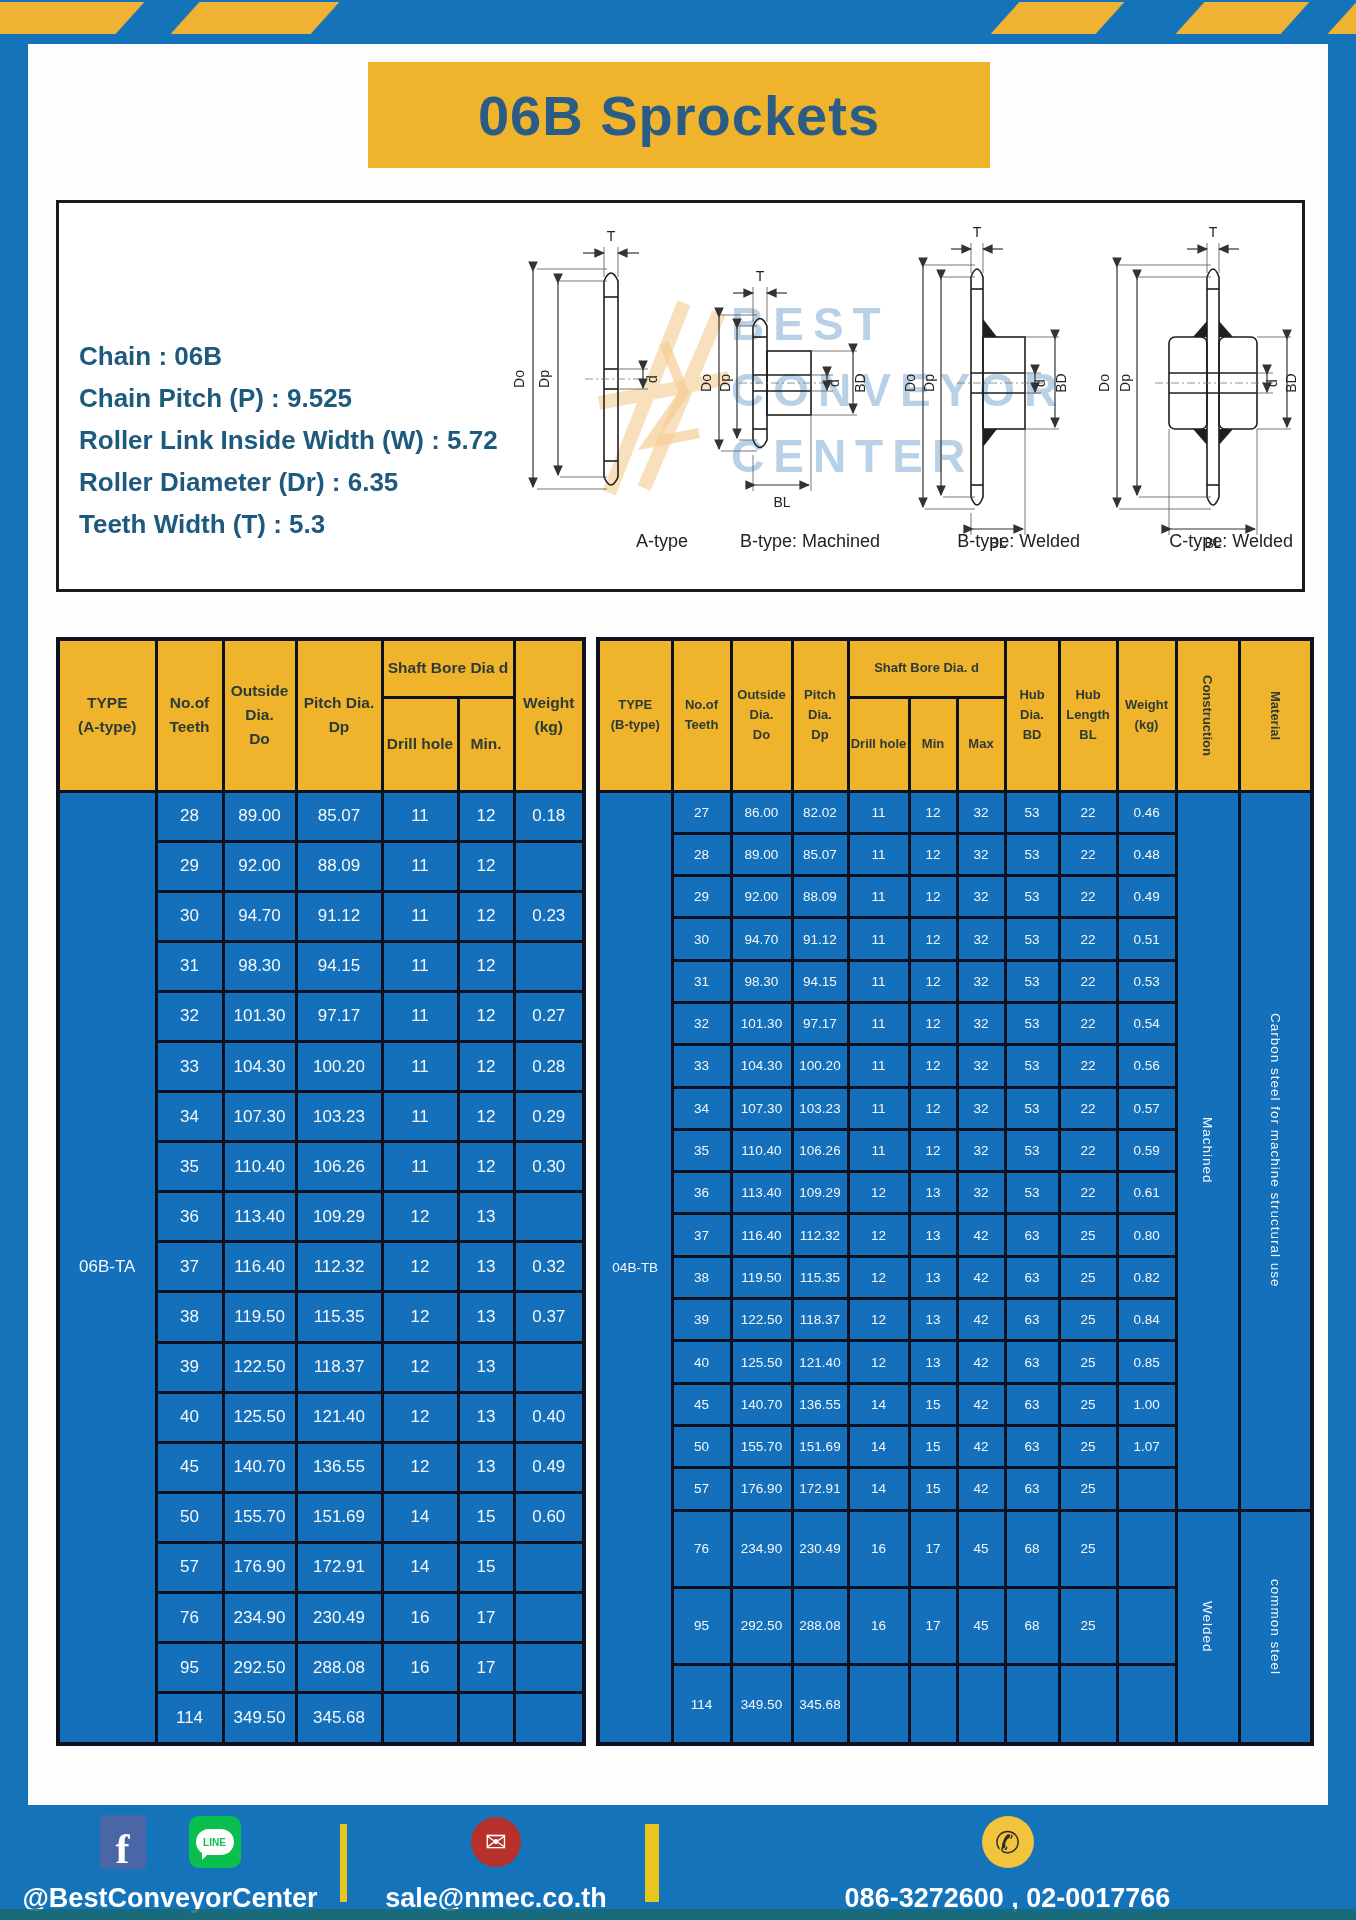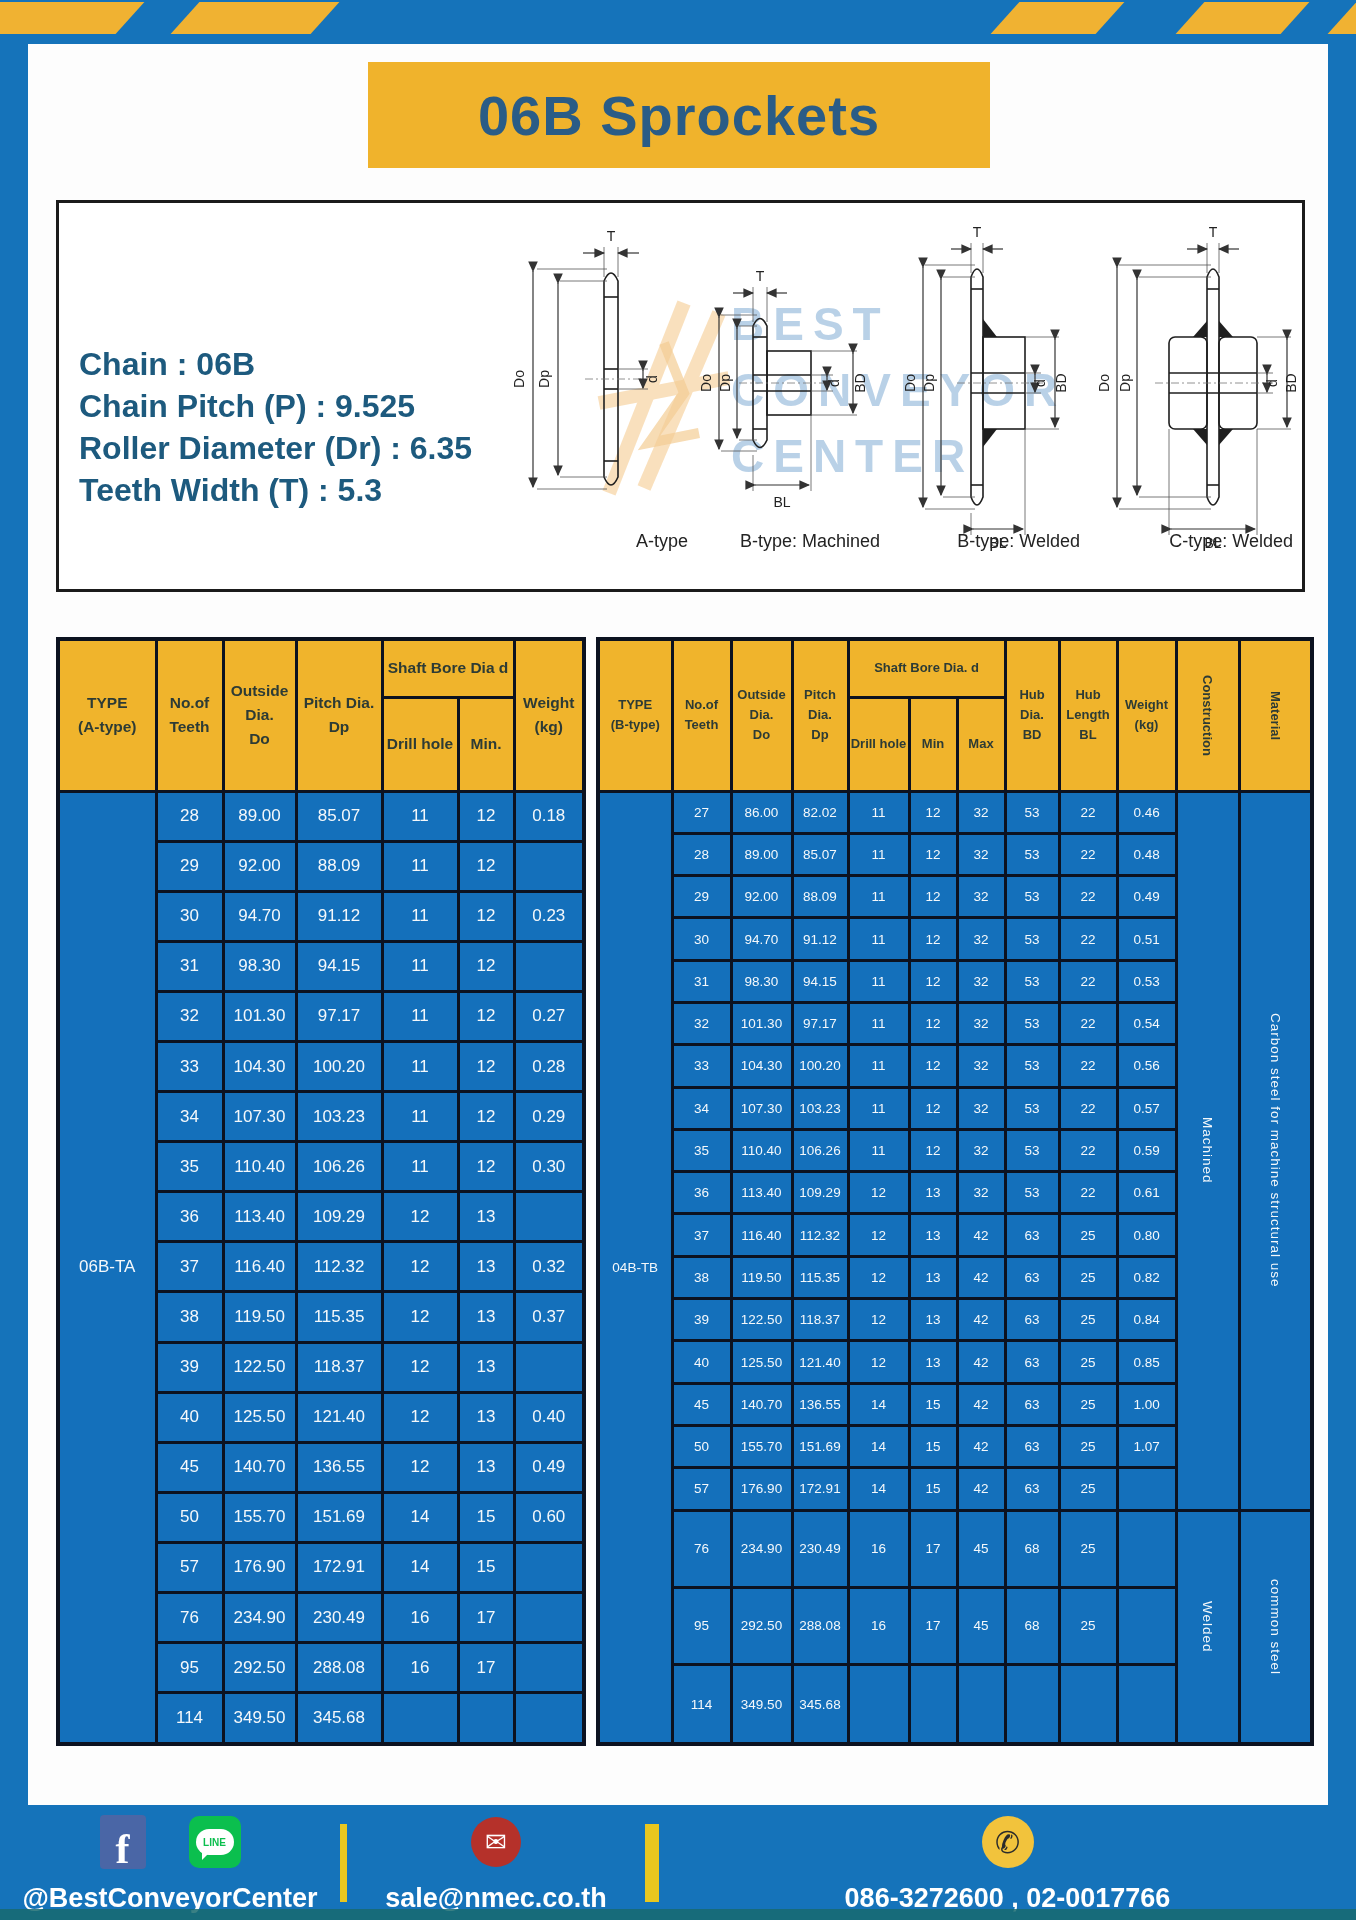--- a/index.html
+++ b/index.html
@@ -13,21 +13,21 @@
   
   .banner{position:absolute;left:368px;top:62px;width:622px;height:106px;background:#f0b32c;
           display:flex;align-items:center;justify-content:center;}
   .banner h1{margin:0;font-size:56px;font-weight:bold;color:#2a5c86;letter-spacing:1px;}
   
   .panel{position:absolute;left:56px;top:200px;width:1249px;height:392px;background:#fff;
          border:3px solid #1b1b1b;box-sizing:border-box;overflow:hidden;}
   .wm-shape{position:absolute;left:530px;top:80px;opacity:.55;}
   .wm-text{position:absolute;left:672px;top:88px;width:470px;font-weight:bold;font-size:46px;
            line-height:66px;letter-spacing:9px;color:rgba(128,172,212,.55);}
-  .specs{position:absolute;left:20px;top:140px;font-weight:bold;font-size:32px;line-height:42px;color:#1d5a7e;}
+  .specs{position:absolute;left:20px;top:132px;font-weight:bold;font-size:26px;line-height:42px;color:#1d5a7e;}
   .fig{position:absolute;}
   .fig svg{display:block;}
   .dimline{stroke:#333;stroke-width:1.2;fill:none;}
   .extline{stroke:#555;stroke-width:0.8;fill:none;}
   .partline{stroke:#1f1f1f;stroke-width:1.6;fill:none;}
   .weld{fill:#1f1f1f;}
   .ctr{stroke:#777;stroke-width:0.8;stroke-dasharray:8 3 2 3;fill:none;}
   .dimtxt{font-family:"Liberation Sans",sans-serif;font-size:14px;fill:#222;}
   .caption{position:absolute;top:328px;width:200px;text-align:right;font-size:18px;color:#232323;}
   
@@ -102,20 +102,21 @@
     </svg>
     <div class="wm-text">
       <div>BEST</div>
       <div>CONVEYOR</div>
       <div>CENTER</div>
     </div>
 
     <div class="specs">
       <div>Chain  : 06B</div>
       <div>Chain Pitch (P)  :  9.525</div>
+      <div>Roller Link Inside Width (W)  :  5.72</div>
       <div>Roller Diameter (Dr)  : 6.35</div>
       <div>Teeth Width (T)  :  5.3</div>
     </div>
 
     <div class="fig" style="left:434px;top:16px;">
       <svg width="190" height="325" viewBox="0 0 190 325">
         <defs>
             <marker id="a1" markerWidth="9" markerHeight="8" refX="8" refY="4" orient="auto">
               <path d="M0,0 L9,4 L0,8 Z" fill="#333"></path>
             </marker>

